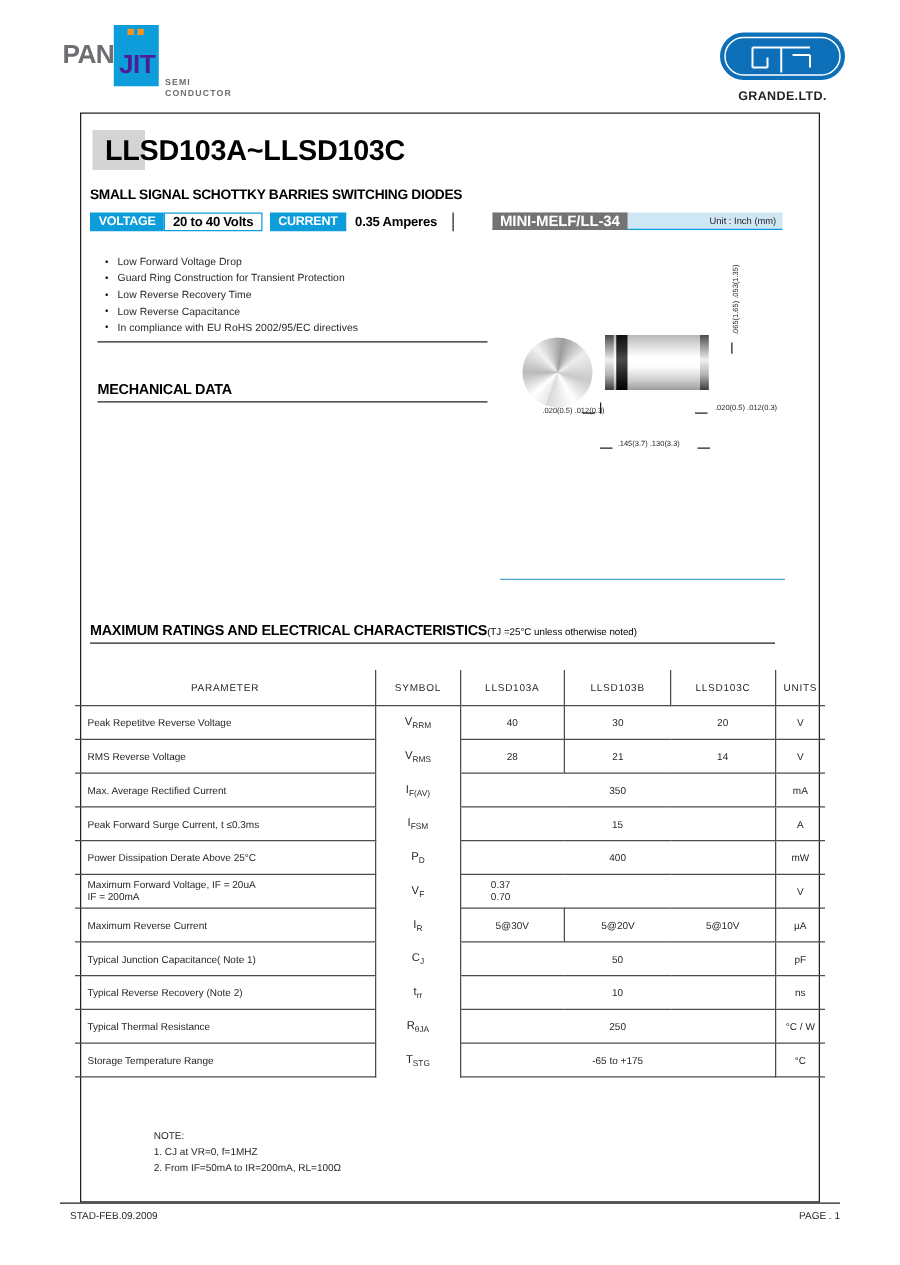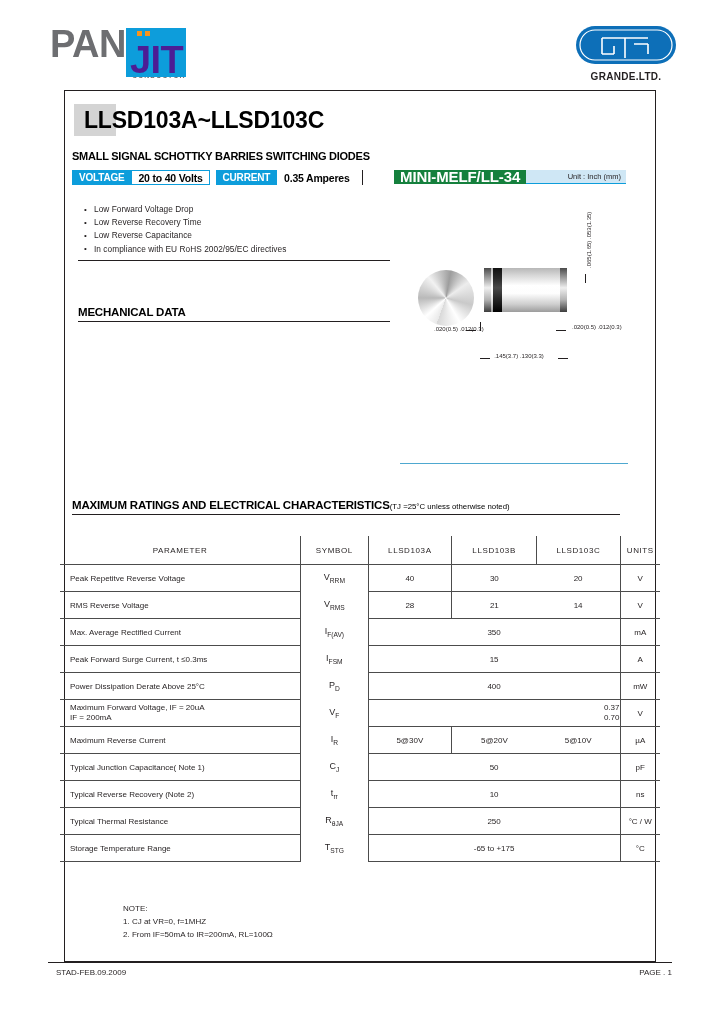--- a/index.html
+++ b/index.html
@@ -23,26 +23,26 @@
     width: 720px; height: 88px;
   }
   .panjit-logo {
     position: absolute;
     left: 50px; top: 28px;
     width: 240px; height: 52px;
   }
   .panjit-word {
     font-family: "Liberation Sans", sans-serif;
     font-weight: bold;
-    font-size: 38px;
+    font-size: 21px;
     letter-spacing: -0.5px;
     line-height: 32px;
     height: 32px;
     display: flex;
-    align-items: flex-start;
+    align-items: center;
   }
   .pj-pan { color: #6d6e71; }
   .pj-ji {
     background: #0d9ddb;
     color: #4c1d95;
     padding: 16px 3px 1px 4px;
     position: relative;
   }
   .pj-dots {
     position: absolute;
@@ -165,23 +165,23 @@
     position: absolute;
     left: 394px; top: 170px;
     width: 232px; height: 14px;
     background: #cfe7f5;
     border-bottom: 1.4px solid #0d9ddb;
     box-sizing: border-box;
     display: flex;
     align-items: center;
   }
   .pkg-name {
-    background: #15803d;
+    background: #737373;
     color: #fff;
-    font-size: 15px;
+    font-size: 12px;
     font-weight: bold;
     padding: 1px 6px 1px 6px;
     height: 12px;
     display: flex;
     align-items: center;
     letter-spacing: -0.1px;
   }
   .pkg-unit {
     margin-left: auto;
     padding-right: 5px;
@@ -453,20 +453,21 @@
 </div>
 
 <div class="pkgbar">
   <div class="pkg-name">MINI-MELF/LL-34</div>
   <div class="pkg-unit">Unit : Inch (mm)</div>
 </div>
 
 <div class="sec" id="features-section">
   <ul class="sec-list">
     <li>Low Forward Voltage Drop</li>
+    <li>Guard Ring Construction for Transient Protection</li>
     <li>Low Reverse Recovery Time</li>
     <li>Low Reverse Capacitance</li>
     <li>In compliance with EU RoHS 2002/95/EC directives</li>
   </ul>
   <div class="sec-bottom"></div>
 </div>
 
 <div class="sec" id="mechanical-section">
   <div class="sec-title">MECHANICAL DATA</div>
 </div>
@@ -554,21 +555,21 @@
       <td class="c-param no-left">Power Dissipation Derate Above 25°C</td>
       <td class="c-symbol hide-all-borders"><span class="sym">P</span><sub>D</sub></td>
       <td colspan="3" style="text-align:center;">400</td>
       <td class="c-units no-right">mW</td>
     </tr>
 
     <tr>
       <td class="c-param no-left two-line" style="white-space:pre-line;">Maximum Forward Voltage, IF = 20uA
 IF = 200mA</td>
       <td class="c-symbol hide-all-borders"><span class="sym">V</span><sub>F</sub></td>
-      <td colspan="3" class="two-line" style="text-align:right; white-space:pre-line;">0.37
+      <td colspan="3" class="two-line" style="text-align:left; white-space:pre-line;padding-left:24px;">0.37
 0.70</td>
       <td class="c-units no-right">V</td>
     </tr>
 
     <tr>
       <td class="c-param no-left no-bottom">Maximum Reverse Current</td>
       <td class="c-symbol hide-all-borders"><span class="sym">I</span><sub>R</sub></td>
       <td class="c-a no-bottom">5@30V</td>
       <td class="c-b no-right no-bottom">5@20V</td>
       <td class="c-c no-left no-bottom">5@10V</td>

